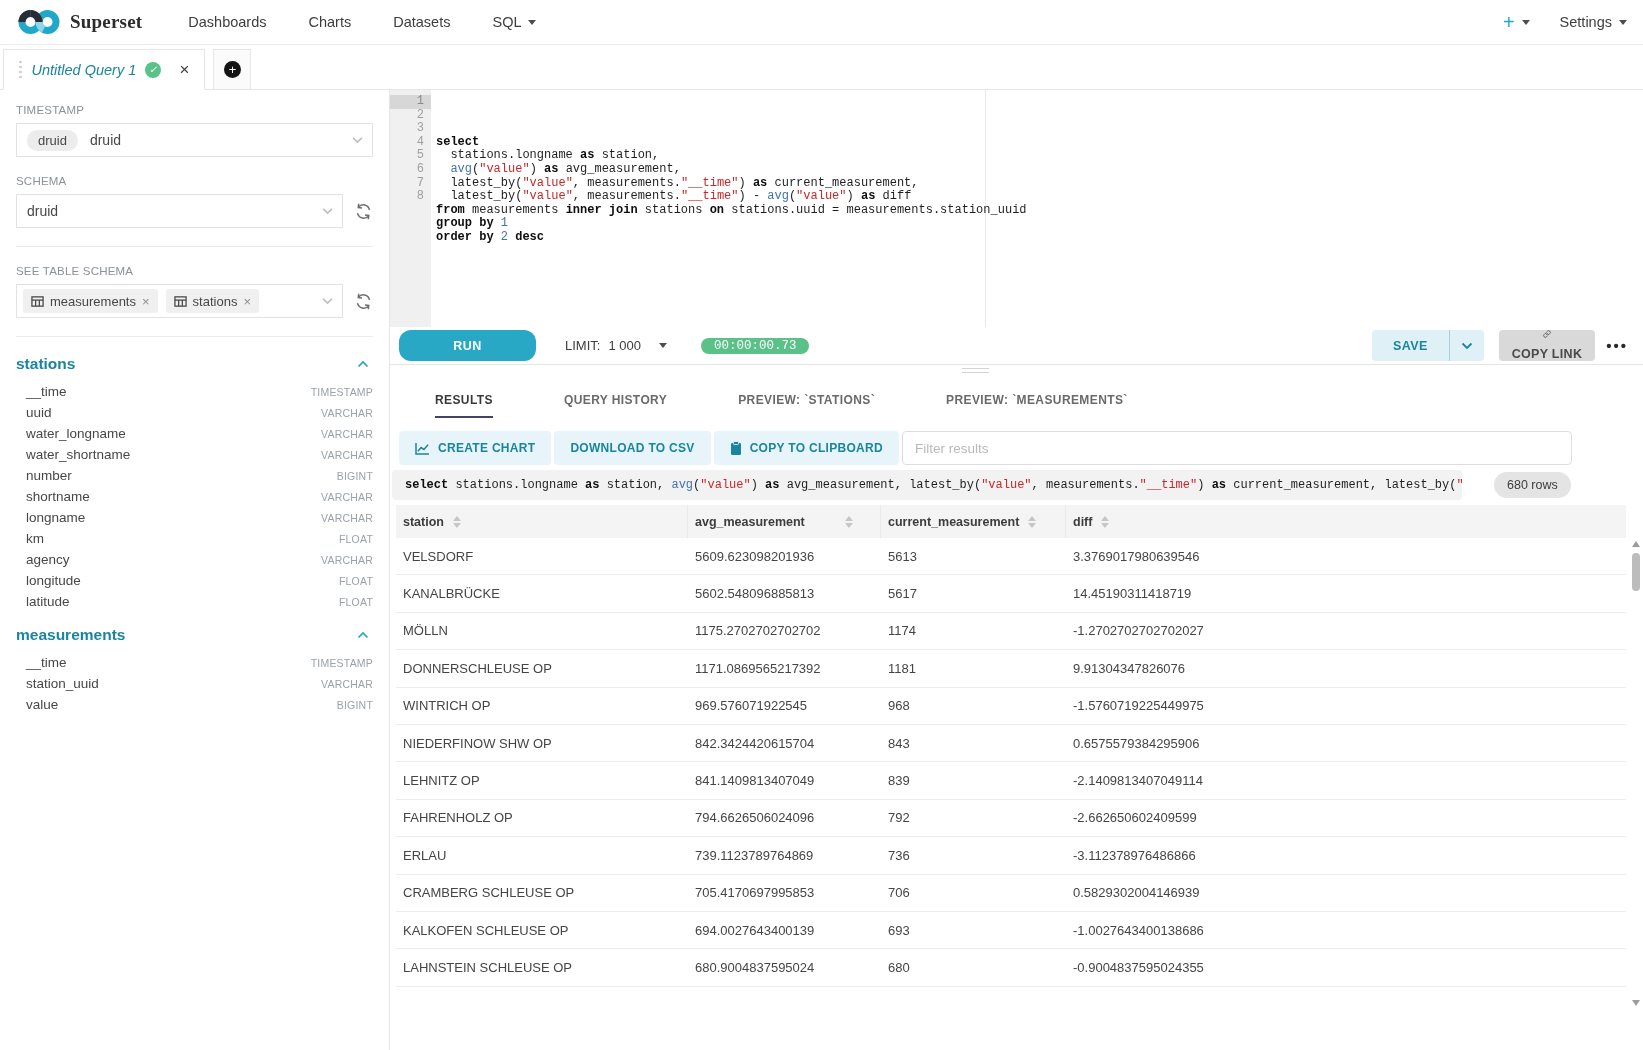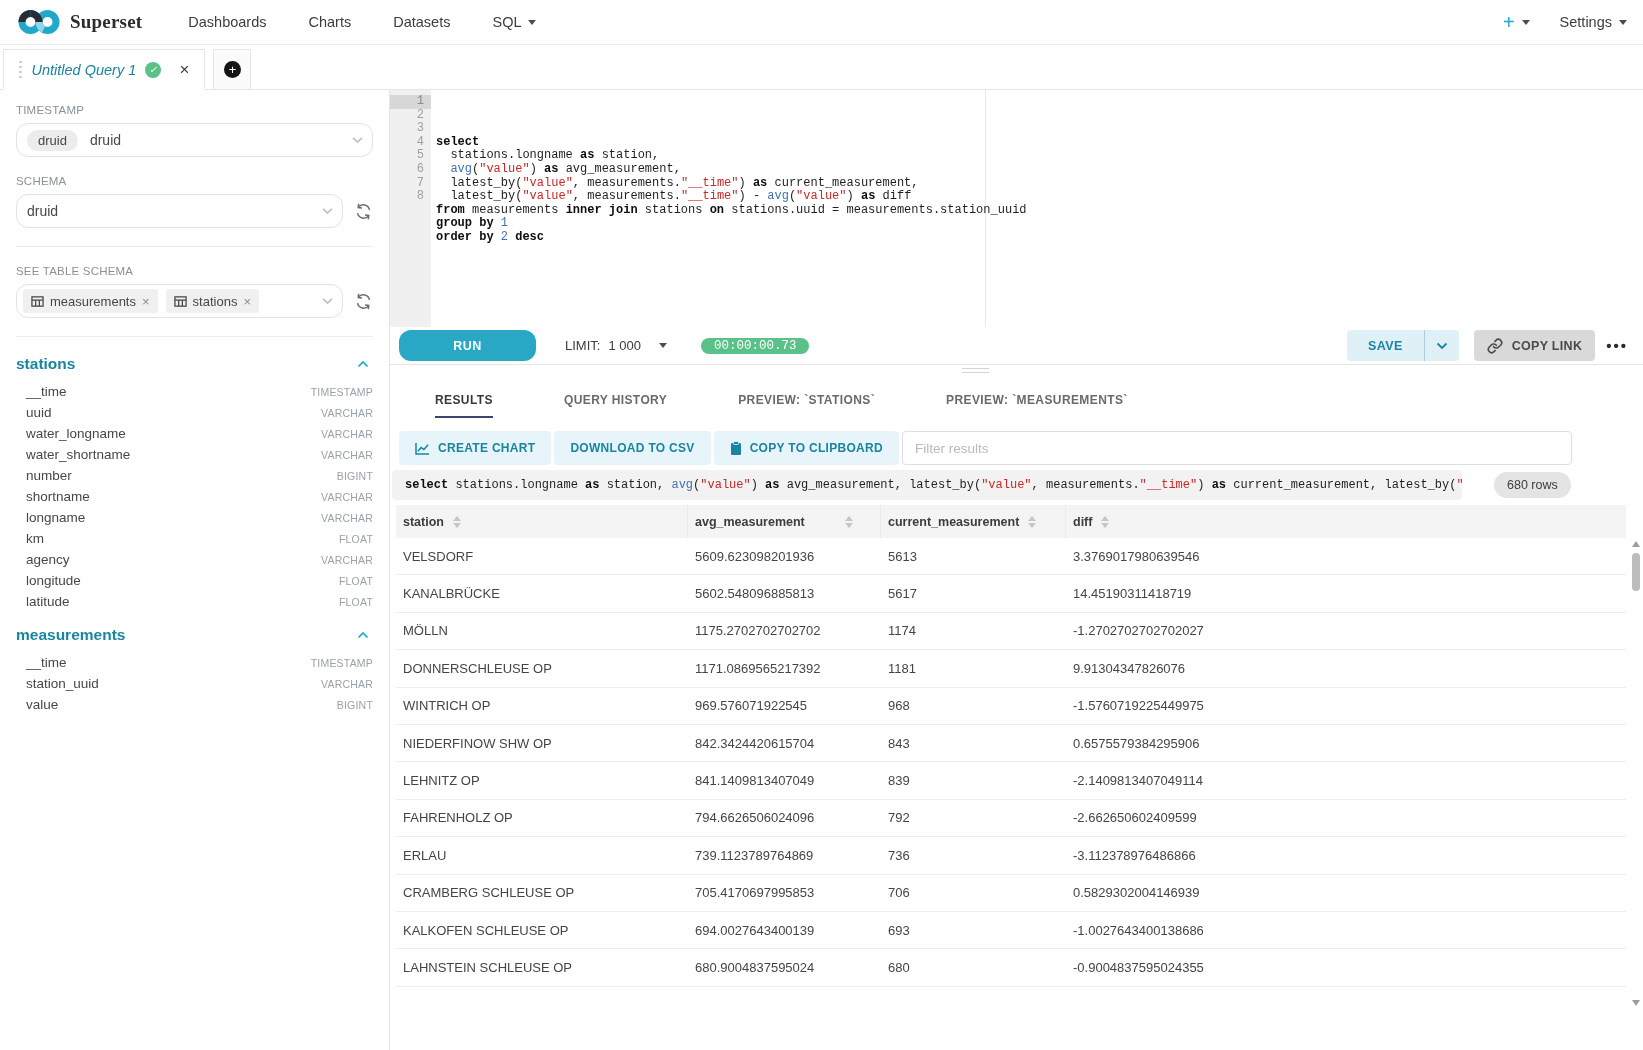--- a/index.html
+++ b/index.html
@@ -25,21 +25,21 @@
   .qtab-label{color:#1985a0;font-size:14.5px;}
   .check-circle{width:16px;height:16px;border-radius:50%;background:#5ac189;color:#fff;font-size:10px;display:flex;align-items:center;justify-content:center;flex:none;}
   .tab-close{color:#3f3f3f;font-size:17px;margin-left:9px;line-height:1;cursor:pointer;}
   .addtab{height:41px;width:38px;margin-left:8px;border:1px solid #e6e6e6;background:#fbfbfb;display:flex;align-items:center;justify-content:center;margin-bottom:-1px;cursor:pointer;}
   .add-circle{width:17px;height:17px;border-radius:50%;background:#141414;color:#fff;font-size:13px;display:flex;align-items:center;justify-content:center;line-height:1;}
 
   
   .content{flex:1;display:flex;min-height:0;}
   .sidebar{width:390px;flex:none;border-right:1px solid #e6e6e6;padding:14px 16px 0;overflow:hidden;background:#fff;}
   .side-label{font-size:11.5px;color:#8a9199;letter-spacing:.2px;margin-bottom:7px;}
-  .select{height:34px;border:1px solid #e2e2e2;border-radius:12px;display:flex;align-items:center;padding:0 26px 0 10px;position:relative;font-size:14px;color:#474747;background:#fff;cursor:pointer;}
+  .select{height:34px;border:1px solid #e2e2e2;border-radius:0;display:flex;align-items:center;padding:0 26px 0 10px;position:relative;font-size:14px;color:#474747;background:#fff;cursor:pointer;}
   .sel-chevron{position:absolute;right:9px;top:50%;transform:translateY(-50%);display:flex;}
   .pill{background:#ececec;border-radius:11px;padding:3px 11px;font-size:13px;color:#474747;margin-right:12px;}
   .field-row{display:flex;align-items:center;gap:11px;}
   .field-row .select{flex:1;}
   .refresh-btn{flex:none;cursor:pointer;}
   .divider{border-top:1px solid #ececec;margin:18px 0;}
   .gap18{height:18px;}
   .chipwrap{display:flex;align-items:center;overflow:hidden;}
   .chip{background:#f0f0f0;border-radius:3px;height:24px;display:flex;align-items:center;gap:6px;padding:0 8px;font-size:13px;color:#474747;margin-right:8px;white-space:nowrap;}
   .chip .x{color:#8d8d8d;font-size:13px;cursor:pointer;}
@@ -68,21 +68,21 @@
   
   .toolbar{height:38px;flex:none;display:flex;align-items:center;padding:0 9px;border-bottom:1px solid #e6e6e6;}
   .run-btn{width:137px;height:31px;background:#29a8c6;border-radius:12px;color:#fff;font-size:12.5px;font-weight:700;letter-spacing:.5px;display:flex;align-items:center;justify-content:center;cursor:pointer;}
   .limit{margin-left:29px;display:flex;align-items:center;font-size:13px;color:#3d3d3d;gap:8px;cursor:pointer;}
   .limit .caret{margin-left:10px;}
   .timer{margin-left:34px;background:#5ac189;color:#fff;font-family:"Liberation Mono",monospace;font-size:12.5px;border-radius:13px;padding:1px 13px;}
   .tb-spacer{flex:1;}
   .save-group{display:flex;height:31px;border-radius:4px;overflow:hidden;background:#e0f0f7;cursor:pointer;}
   .save-main{padding:0 21px;display:flex;align-items:center;color:#1985a0;font-weight:700;font-size:12.5px;letter-spacing:.4px;border-right:1px solid #a8cfdd;}
   .save-caret{width:34px;display:flex;align-items:center;justify-content:center;}
-  .copylink{margin-left:15px;height:31px;background:#d9d9d9;border-radius:4px;display:flex;align-items:center;gap:9px;padding:0 13px;color:#4a4a4a;font-weight:700;font-size:12.5px;letter-spacing:.3px;cursor:pointer;}
+  .copylink{margin-left:15px;height:31px;background:#d9d9d9;border-radius:4px;display:flex;align-items:center;gap:9px;padding:0 13px;color:#4a4a4a;font-weight:700;font-size:12.5px;letter-spacing:.3px;cursor:pointer;flex-direction:column;}
   .more-dots{margin:0 6px 0 11px;color:#2b2b2b;font-size:15px;font-weight:700;letter-spacing:2px;cursor:pointer;}
 
   
   .south{flex:1;position:relative;min-height:0;display:flex;flex-direction:column;overflow:hidden;}
   .pane-handle{position:absolute;top:3px;left:572px;width:27px;display:flex;flex-direction:column;gap:3px;cursor:row-resize;}
   .pane-handle i{height:1px;background:#d4d4d4;}
   .res-tabs{display:flex;gap:37px;padding:28px 0 0 11px;flex:none;}
   .res-tab{font-size:12px;font-weight:600;letter-spacing:.4px;color:#6a6a6a;padding-bottom:9px;border-bottom:2px solid transparent;line-height:14px;cursor:pointer;white-space:nowrap;margin-left:34px;}
   .res-tab.active{color:#393939;font-weight:700;border-bottom-color:#41436a;}
   .actions{display:flex;align-items:center;gap:3px;margin:13px 0 0 9px;flex:none;}

